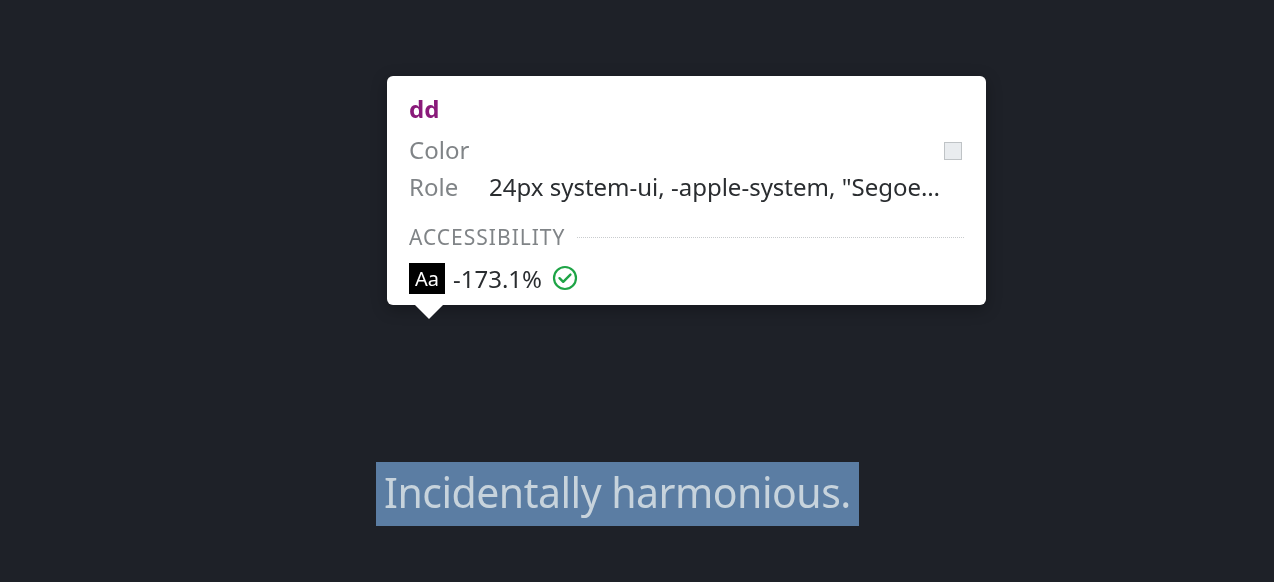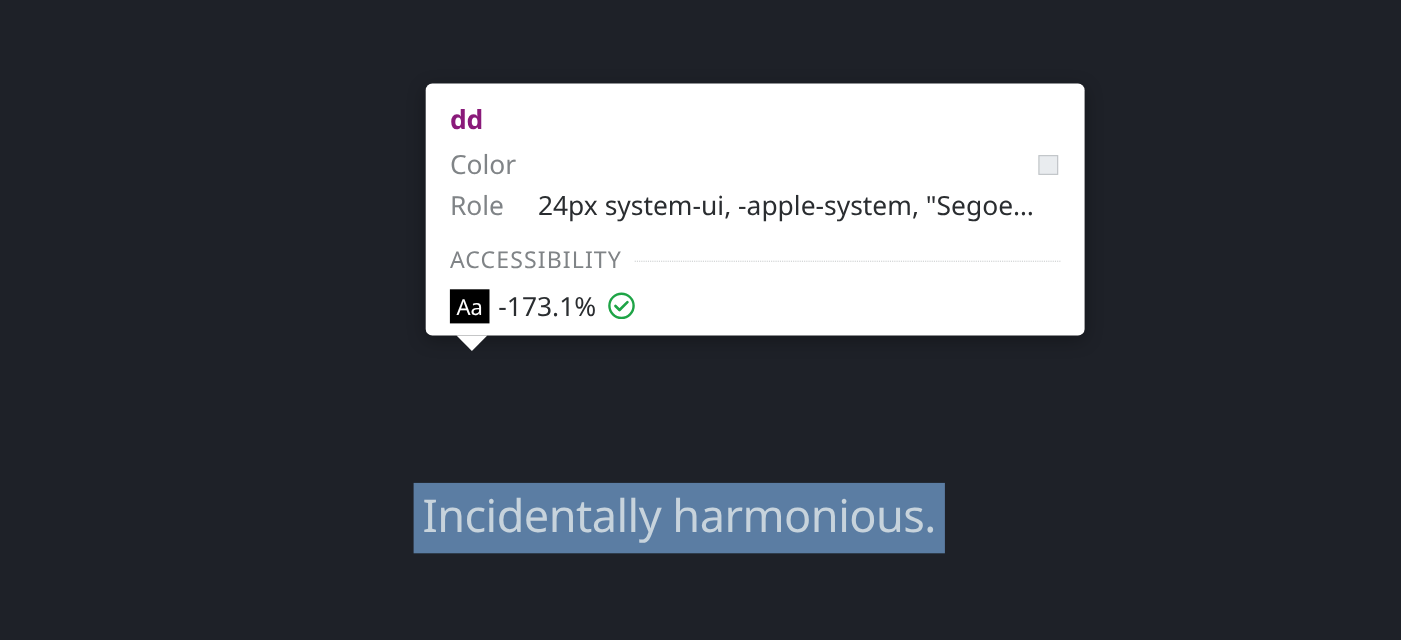--- a/index.html
+++ b/index.html
@@ -8,21 +8,21 @@
       height: 582px;
       background: #1e2128;
       font-family: system-ui, -apple-system, "Segoe UI", sans-serif;
       position: relative;
       overflow: hidden;
     }
 
     .highlighted-element {
       position: absolute;
       left: 376px;
-      top: 439px;
+      top: 462px;
       background: #5b7da3;
       padding: 2px 8px 6px 8px;
     }
     .highlighted-element-text {
       font-size: 41px;
       color: #c7d3dc;
       white-space: nowrap;
       letter-spacing: -0.5px;
     }
 

